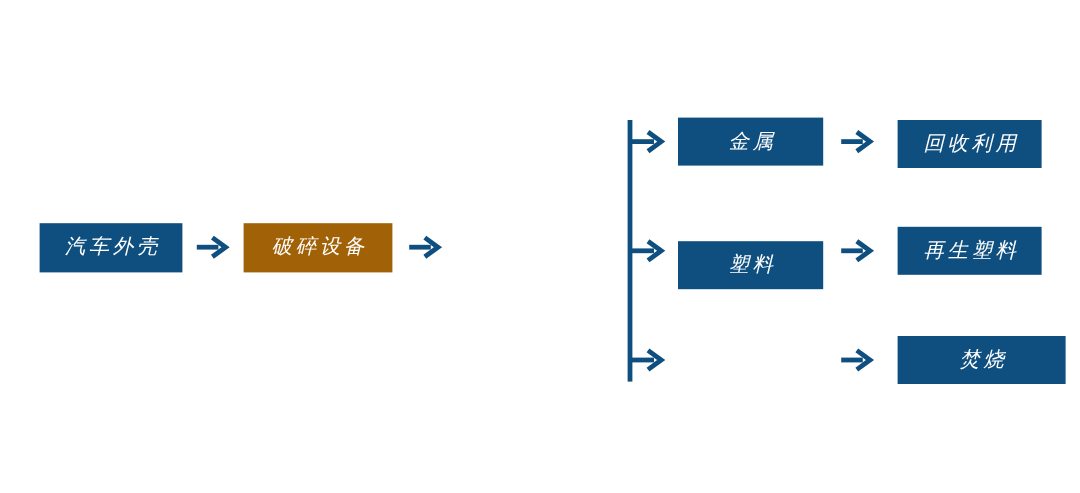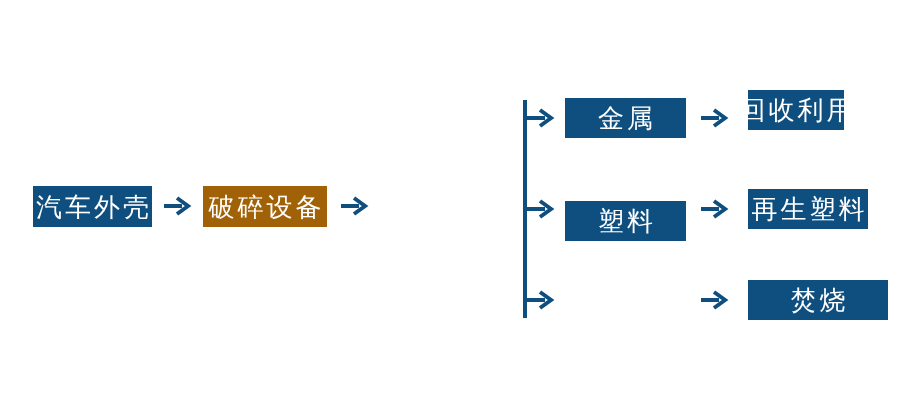--- a/index.html
+++ b/index.html
@@ -20,27 +20,28 @@
     height: 411px;
   }
 
   .node {
     position: absolute;
     box-sizing: border-box;
     display: flex;
     align-items: center;
     justify-content: center;
     color: #ffffff;
-    font-size: 26px;
+    font-size: 17px;
     letter-spacing: 3px;
     text-indent: 3px;
     font-weight: 400;
     line-height: 1;
     white-space: nowrap;
     font-family: "DejaVu Sans", "Liberation Sans", sans-serif;
+    font-style: italic;
   }
 
   .node.blue  { background: #0e4f7f; }
   .node.red   { background: #a16207; }
 
   
   .arrow {
     position: absolute;
     height: 24px;
     display: block;
@@ -88,21 +89,21 @@
 
   <div class="node blue" style="left:565px; top:98px; width:121px; height:40px;">金属</div>
 
   <span class="arrow" style="left:700px; top:106px; width:28px;">
     <svg width="28" height="24" viewBox="0 0 28 24" aria-hidden="true">
       <path d="M1,12 L19,12" stroke="#0e4f7f" stroke-width="4" fill="none"></path>
       <path d="M14,4 L25,12 L14,20" stroke="#0e4f7f" stroke-width="4" fill="none" stroke-linejoin="miter"></path>
     </svg>
   </span>
 
-  <div class="node blue" style="left:748px; top:90px; width:96px; height:40px;">回收利用</div>
+  <div class="node blue" style="left:748px; top:100px; width:120px; height:40px;">回收利用</div>
 
   <span class="arrow" style="left:525px; top:197px; width:30px;">
     <svg width="30" height="24" viewBox="0 0 30 24" aria-hidden="true">
       <path d="M0,12 L20,12" stroke="#0e4f7f" stroke-width="4" fill="none"></path>
       <path d="M15,4 L26,12 L15,20" stroke="#0e4f7f" stroke-width="4" fill="none" stroke-linejoin="miter"></path>
     </svg>
   </span>
 
   <div class="node blue" style="left:565px; top:189px; width:121px; height:40px;margin-top:12px;">塑料</div>
 

